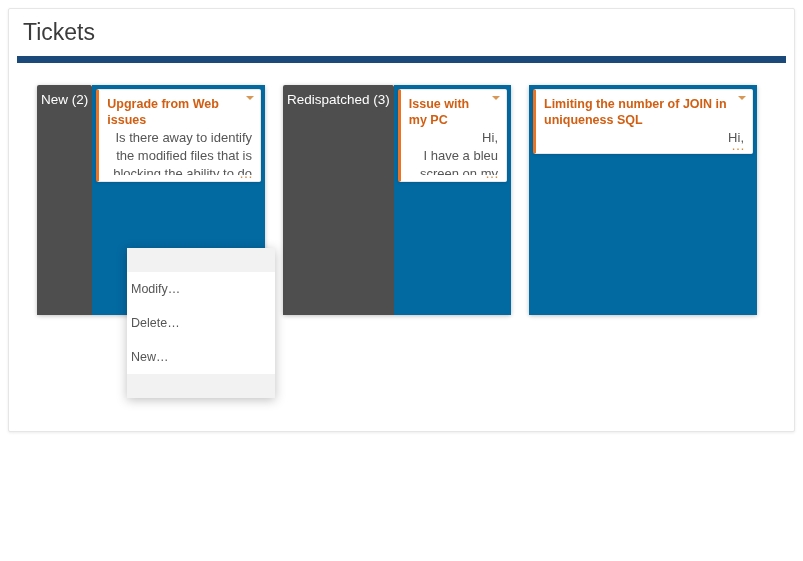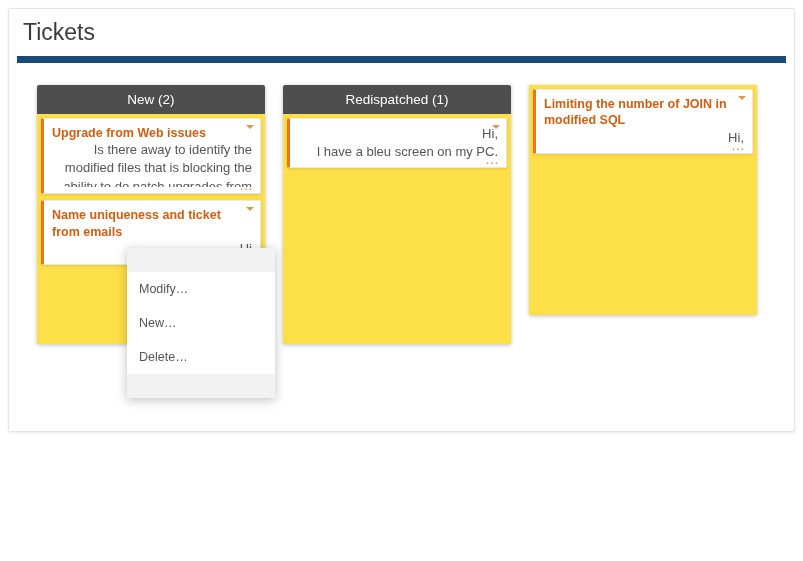--- a/index.html
+++ b/index.html
@@ -39,36 +39,36 @@
   }
   .board {
     display: flex;
     gap: 18px;
     padding: 18px 18px 0 28px;
     align-items: flex-start;
   }
   .column {
     width: 228px;
     display: flex;
-    flex-direction: column;
+    flex-direction: row;
     box-shadow: 0 1px 4px rgba(0,0,0,0.25);
     border-radius: 2px;
   }
   .col-header {
     background: #4e4e4e;
     color: #fff;
     text-align: center;
     padding: 7px 4px;
     font-size: 13.5px;
     border-top-left-radius: 2px;
     border-top-right-radius: 2px;
   }
   .col-body {
     padding: 4px;
-    background: #fde047;
+    background: #0369a1;
     flex: 1;
   }
   .column.c0 .col-body { min-height: 230px; }
   .column.c1 .col-body { min-height: 230px; }
   .column.c2 .col-body { min-height: 230px; }
   .card {
     background: #fff;
     border: 1px solid #e8e8e8;
     border-left: 3px solid #EA7424;
     border-radius: 2px;
@@ -121,21 +121,21 @@
     box-shadow: 0 2px 10px rgba(0,0,0,0.25);
     z-index: 50;
     font-size: 12.5px;
     color: #555;
   }
   .context-menu .sep-block {
     height: 24px;
     background: #f2f2f2;
   }
   .context-menu .item {
-    padding: 10px 12px;
+    padding: 10px 4px;
     cursor: pointer;
   }
 </style>
 </head>
 <body>
 
 <div class="workspace">
   <div class="panel">
     <h1 class="page-title">Tickets</h1>
     <div class="blue-strip"></div>
@@ -146,56 +146,51 @@
         <div class="col-header">New (2)</div>
         <div class="col-body">
 
           <div class="card">
             <span class="chev"></span>
             <div class="title">Upgrade from Web issues</div>
             <div class="body-text">Is there away to identify the modified files that is blocking the ability to do patch upgrades from</div>
             <span class="ellipsis">…</span>
           </div>
 
-          <div class="card">
-            <span class="chev"></span>
-            <div class="title">Name uniqueness and ticket from emails</div>
-            <div class="body-text">Hi</div>
-            <span class="ellipsis">…</span>
-          </div>
         </div>
       </div>
 
       <div class="column c1">
-        <div class="col-header">Redispatched (1)</div>
+        <div class="col-header">Redispatched (3)</div>
         <div class="col-body">
           <div class="card">
             <span class="chev"></span>
+            <div class="title">Issue with my PC</div>
             <div class="body-text" style="white-space:pre-line">Hi,
 I have a bleu screen on my PC.</div>
             <span class="ellipsis">…</span>
           </div>
         </div>
       </div>
 
       <div class="column c2">
         <div class="col-body">
           <div class="card">
             <span class="chev"></span>
-            <div class="title">Limiting the number of JOIN in modified SQL</div>
+            <div class="title">Limiting the number of JOIN in uniqueness SQL</div>
             <div class="body-text">Hi,</div>
             <span class="ellipsis">…</span>
           </div>
         </div>
       </div>
 
     </div>
 
     <div class="context-menu">
       <div class="sep-block"></div>
       <div class="item">Modify…</div>
+      <div class="item">Delete…</div>
       <div class="item">New…</div>
-      <div class="item">Delete…</div>
       <div class="sep-block"></div>
     </div>
 
   </div>
 </div>
 
 </body></html>

